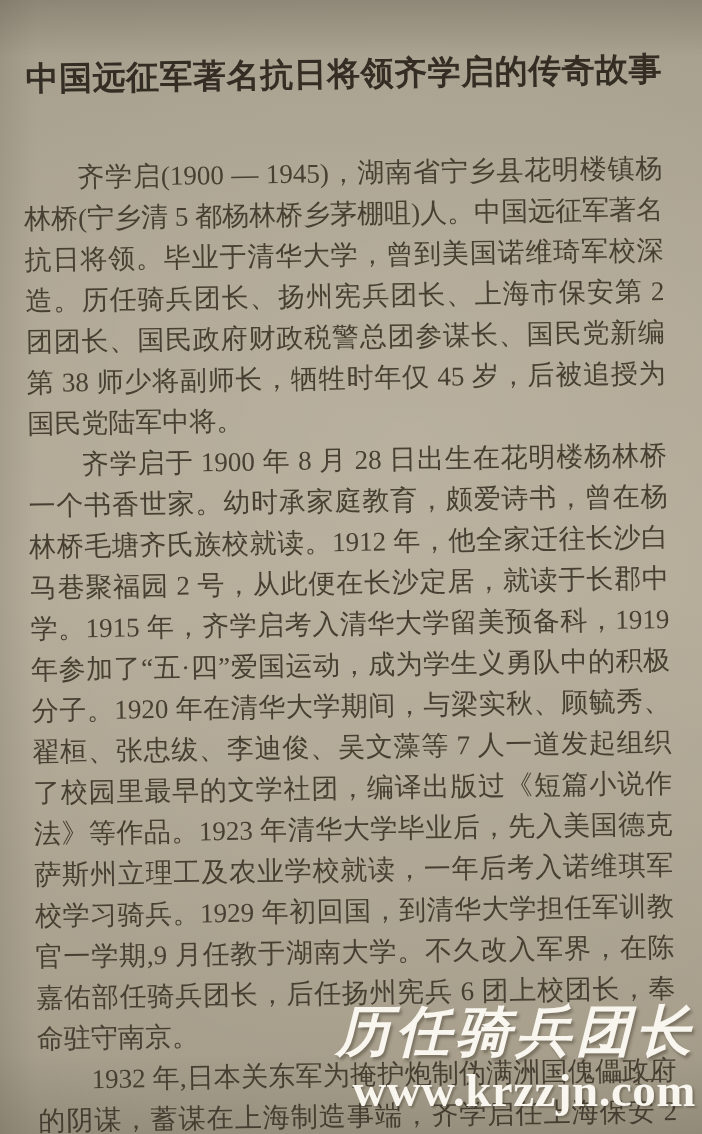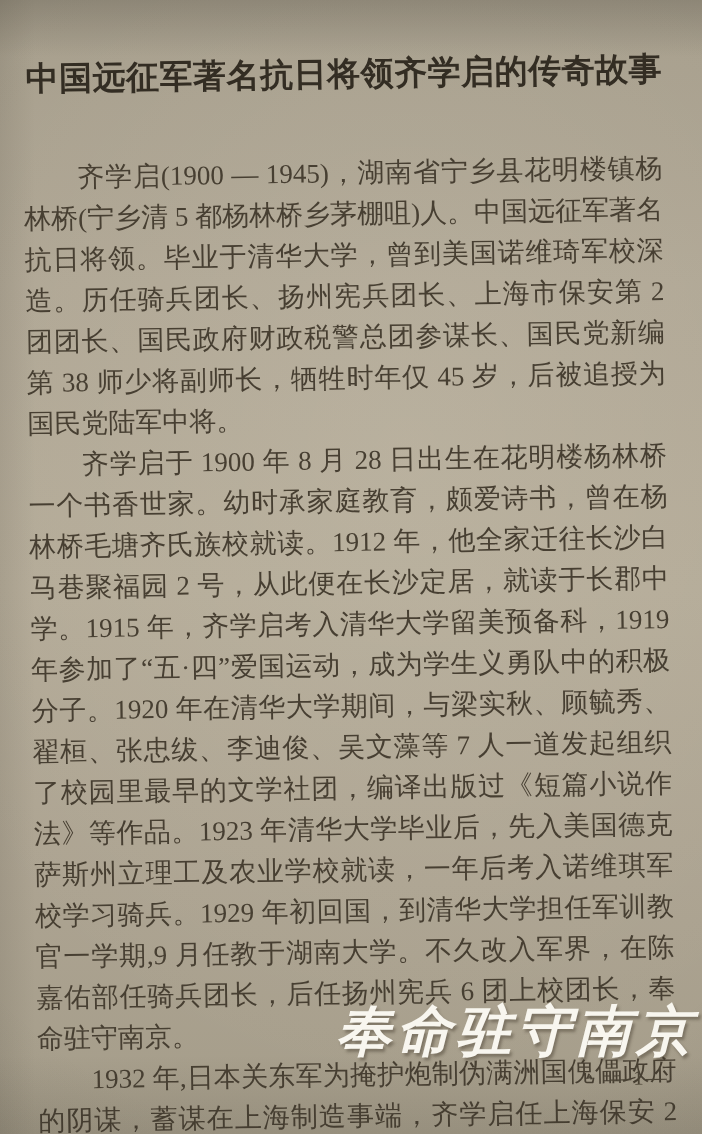--- a/index.html
+++ b/index.html
@@ -81,16 +81,17 @@
     <div class="bodytext">
       <p>齐学启(1900 — 1945)，湖南省宁乡县花明楼镇杨林桥(宁乡清 5 都杨林桥乡茅棚咀)人。中国远征军著名抗日将领。毕业于清华大学，曾到美国诺维琦军校深造。历任骑兵团长、扬州宪兵团长、上海市保安第 2 团团长、国民政府财政税警总团参谋长、国民党新编第 38 师少将副师长，牺牲时年仅 45 岁，后被追授为国民党陆军中将。</p>
       <p>齐学启于 1900 年 8 月 28 日出生在花明楼杨林桥一个书香世家。幼时承家庭教育，颇爱诗书，曾在杨林桥毛塘齐氏族校就读。1912 年，他全家迁往长沙白马巷聚福园 2 号，从此便在长沙定居，就读于长郡中学。1915 年，齐学启考入清华大学留美预备科，1919 年参加了“五·四”爱国运动，成为学生义勇队中的积极分子。1920 年在清华大学期间，与梁实秋、顾毓秀、翟桓、张忠绂、李迪俊、吴文藻等 7 人一道发起组织了校园里最早的文学社团，编译出版过《短篇小说作法》等作品。1923 年清华大学毕业后，先入美国德克萨斯州立理工及农业学校就读，一年后考入诺维琪军校学习骑兵。1929 年初回国，到清华大学担任军训教官一学期,9 月任教于湖南大学。不久改入军界，在陈嘉佑部任骑兵团长，后任扬州宪兵 6 团上校团长，奉命驻守南京。</p>
       <p>1932 年,日本关东军为掩护炮制伪满洲国傀儡政府的阴谋，蓄谋在上海制造事端，齐学启任上海保安 2 团团长驻守闸北，</p>
     </div>
 
     <div class="pagenum">—1—</div>
   </div>
 
   <div class="watermark">
-    <div class="wm-name">奉命驻守南京</div>
+    <div class="wm-name">历任骑兵团长</div>
+    <div class="wm-url">www.krzzjn.com</div>
   </div>
 
 </div>
 
 </body></html>

